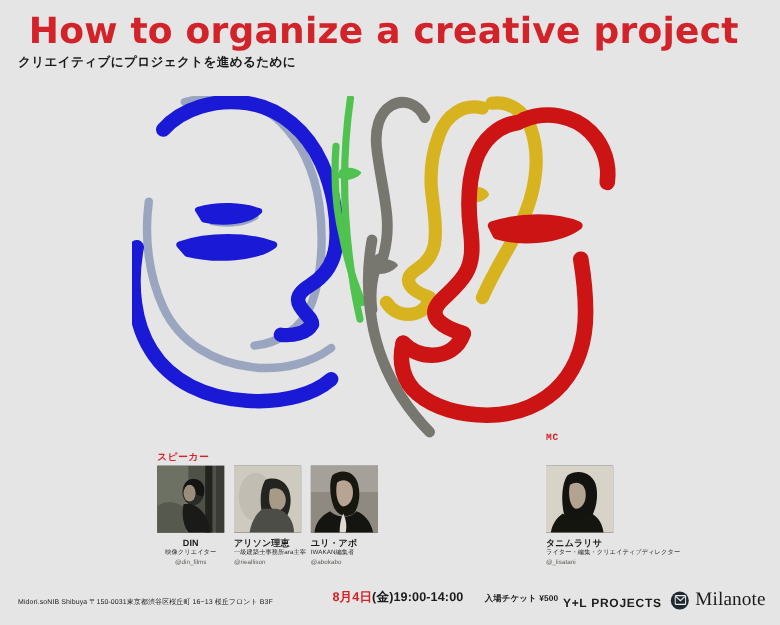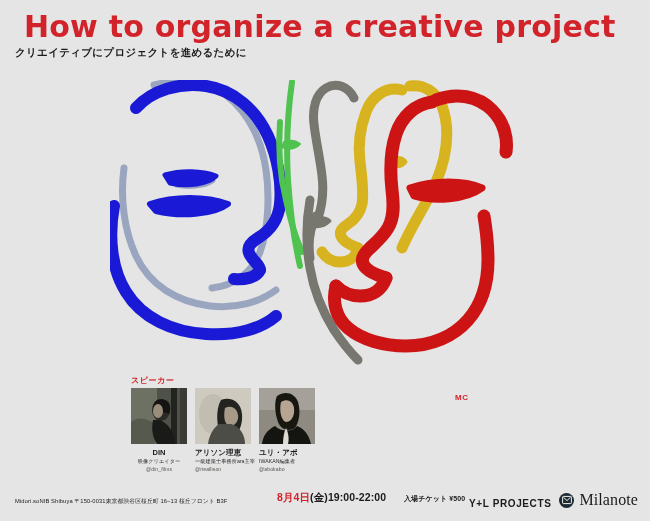--- a/index.html
+++ b/index.html
@@ -30,21 +30,21 @@
   
   .artwork{position:absolute;left:110px;top:80px;width:430px;height:285px;}
   .artwork svg{display:block;width:100%;height:100%;}
 
   
   .section-label{
     position:absolute;font-size:8px;font-weight:bold;
     color:#d2232a;letter-spacing:0.6px;
   }
   .lbl-speaker{left:131px;top:375px;}
-  .lbl-mc{left:455px;top:393px;}
+  .lbl-mc{left:455px;top:361px;font-family:Liberation Mono, monospace;}
 
   .people{position:absolute;left:131px;top:388px;width:400px;height:95px;}
   .person{position:absolute;top:0;width:56px;}
   .person .photo{
     width:56px;height:56px;
     background:#6a6a66;
     position:relative;overflow:hidden;
     display:block;
   }
   .person .photo svg{display:block;width:100%;height:100%;}
@@ -218,28 +218,41 @@
           <path d="M16,38 C8,42 4,48 3,56 L52,56 C50,46 44,40 38,38 C34,44 22,44 16,38 Z" fill="#141410"></path>
           <path d="M27,40 C30,46 30,52 29,56 L24,56 C24,50 25,44 27,40 Z" fill="#e0dbd2"></path>
         </svg>
       </div>
       <div class="pname">ユリ・アボ</div>
       <div class="prole">IWAKAN編集者</div>
       <div class="phandle">@abokabo</div>
     </div>
 
 
+    <div class="person p4">
+      <div class="photo">
+        <svg viewBox="0 0 56 56" xmlns="http://www.w3.org/2000/svg">
+          <rect width="56" height="56" fill="#d8d3c8"></rect>
+          <path d="M18,8 C28,2 40,7 42,18 C44,30 40,42 34,48 L18,48 C12,38 12,16 18,8 Z" fill="#131310"></path>
+          <path d="M20,16 C26,12 32,15 33,22 C34,30 30,36 25,36 C20,35 18,24 20,16 Z" fill="#b3a492"></path>
+          <path d="M14,40 C8,44 5,50 4,56 L48,56 C47,47 42,41 36,39 C30,45 20,45 14,40 Z" fill="#15150f"></path>
+        </svg>
+      </div>
+      <div class="pname">タニムラリサ</div>
+      <div class="prole">ライター・編集・クリエイティブディレクター</div>
+      <div class="phandle">@_lisatani</div>
+    </div>
 
   </div>
 
   <div class="footer">
     <div class="venue">Midori.soNIB Shibuya 〒150-0031東京都渋谷区桜丘町 16−13 桜丘フロント B3F</div>
 
     <div class="datetime">
-      <span>8月4日</span><span class="dark">(金)</span><span class="dark">19:00-22:00</span>
+      <span>8月4日</span><span class="dark">(金)</span><span class="dark">19:00-14:00</span>
     </div>
 
     <div class="ticket">入場チケット ¥500</div>
 
     <div class="logos">
       <div class="yl">
         <span>Y+L PROJECTS</span>
       </div>
       <div class="milanote">
         <span class="mn-mark">

